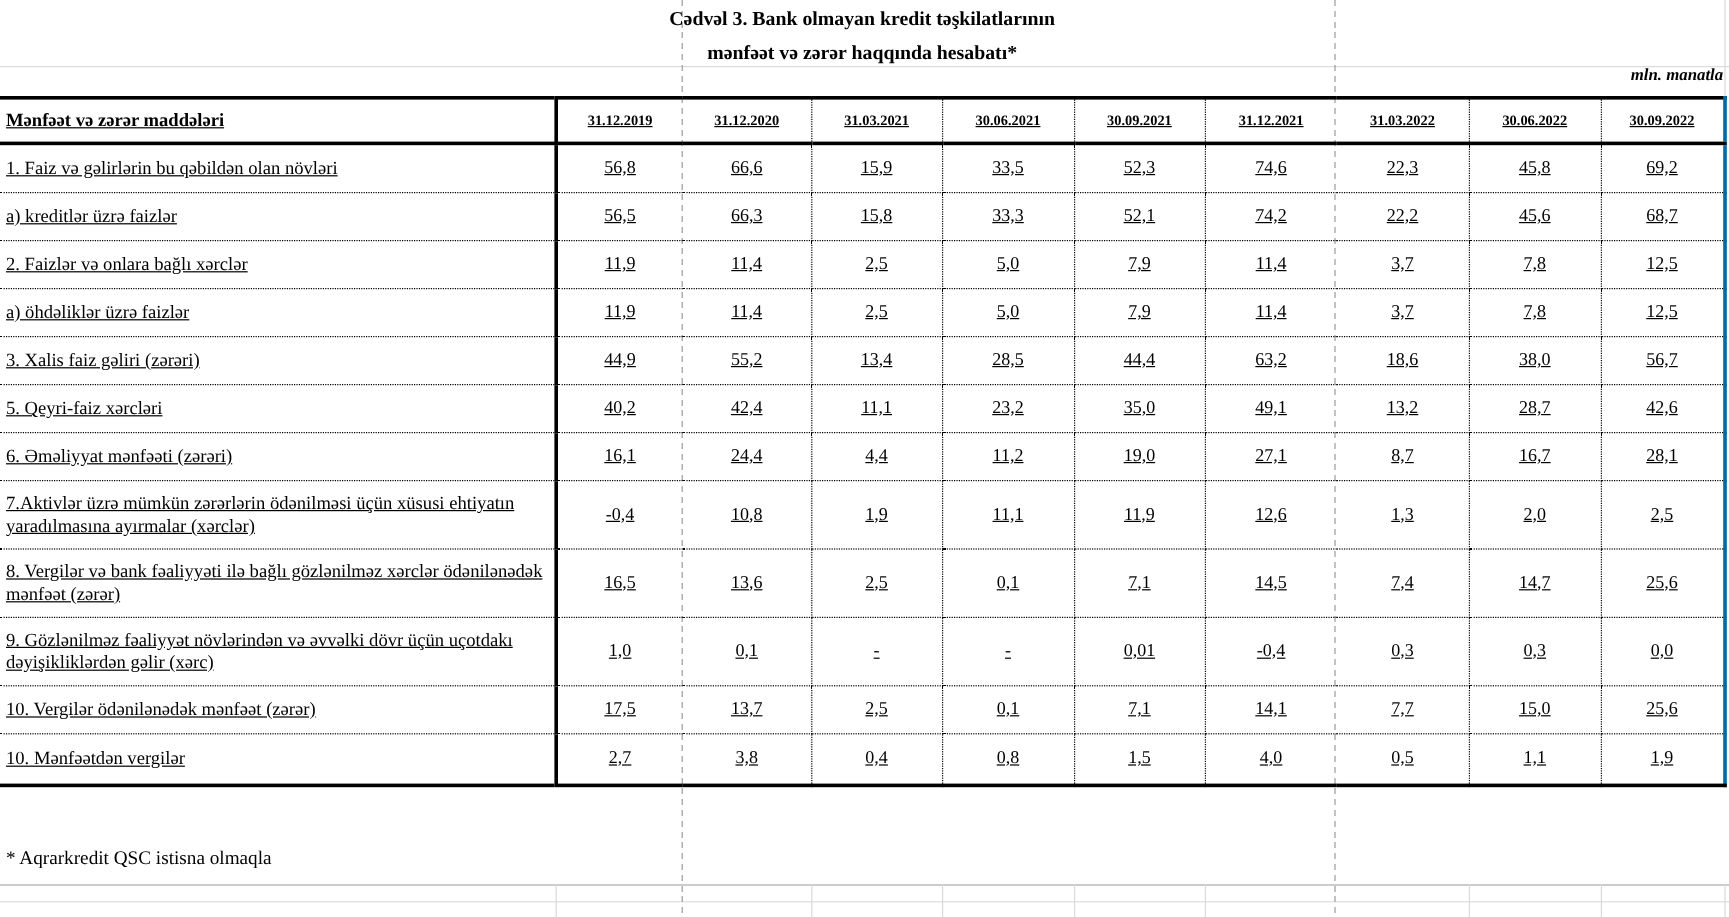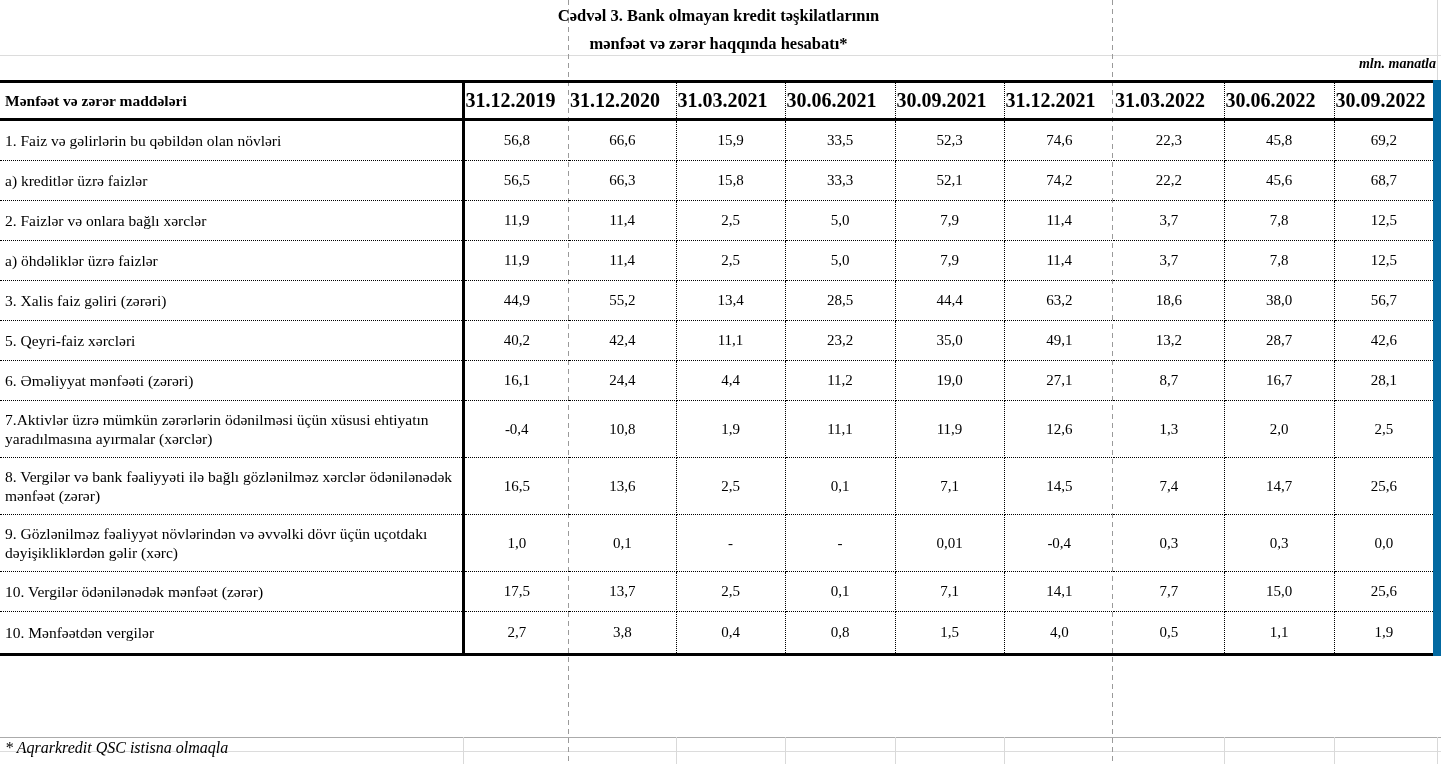--- a/index.html
+++ b/index.html
@@ -22,27 +22,27 @@
     font-weight:bold;font-size:16.5px;line-height:28px;
   }
   .unit{
     position:absolute;top:56px;right:5px;z-index:2;
     font-weight:bold;font-style:italic;font-size:14px;text-align:center;
   }
   table.pl{
     position:absolute;top:80px;left:0;z-index:2;
     border-collapse:collapse;table-layout:fixed;width:1437px;
     background:transparent;
-    border-top:3px solid #000;border-bottom:3px solid #000;border-right:8px solid #0369a1;
+    border-top:3px solid #000;border-bottom:3px solid #000;border-right:3px solid #0369a1;text-decoration:underline;
   }
   table.pl th,table.pl td{
     vertical-align:middle;overflow:hidden;background:transparent;
   }
   table.pl thead th{
-    font-weight:bold;font-size:20px;height:33px;text-align:left;
+    font-weight:bold;font-size:12px;height:33px;text-align:center;
     border-bottom:3px solid #000;
   }
   table.pl tbody td{
     font-size:15px;height:37px;text-align:center;
     border-bottom:1px dotted #000;
   }
   table.pl tbody tr.tall td{height:54px;}
   table.pl tbody tr:last-child td{height:39px;border-bottom:none;}
   table.pl .c0{
     text-align:left;padding-left:5px;padding-right:4px;
@@ -51,21 +51,21 @@
   }
   table.pl .c1,table.pl .c2,table.pl .c3,table.pl .c4,
   table.pl .c5,table.pl .c6,table.pl .c7,table.pl .c8{border-right:1px dotted #000;}
   
   table.pl .c1,table.pl .c6{border-right:hidden;}
   table.pl .c9{border-right:none;}
   table.pl td.indent{}
   table.pl td.boldlabel{font-weight:bold;}
   .footnote{
     position:absolute;top:707px;left:5px;z-index:2;
-    font-style:italic;font-size:16px;margin-top:32px;
+    font-size:16px;
   }
 </style>
 </head>
 <body>
 
 <div class="hgrid" style="top:55px"></div>
 <div class="vgrid" style="left:1437px;top:0;height:80px"></div>
 <div class="hgrid dark" style="top:737px"></div>
 <div class="hgrid" style="top:751px"></div>
 <div class="vgrid" style="left:463px;top:737px;height:27px"></div>

